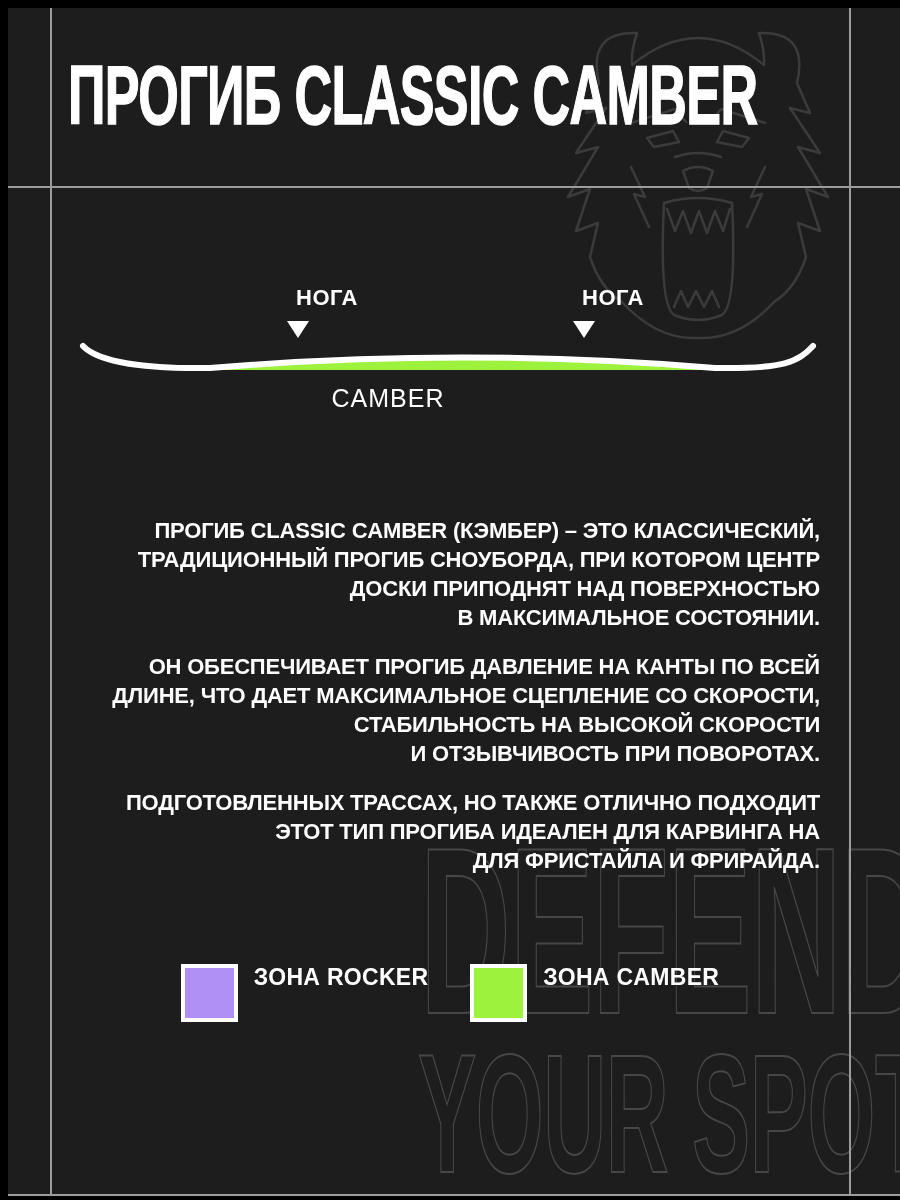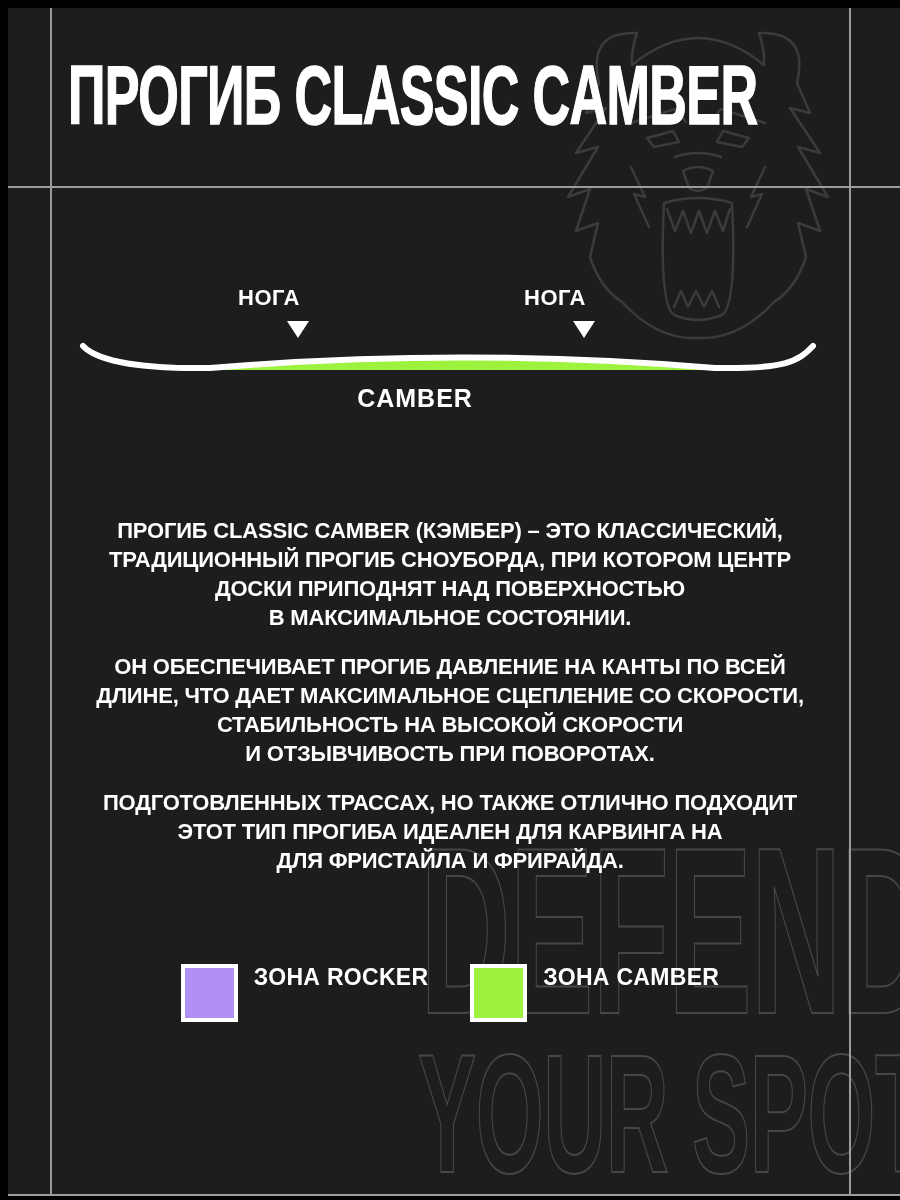--- a/index.html
+++ b/index.html
@@ -23,36 +23,36 @@
   .bear { position:absolute; left:533px; top:5px; width:330px; height:340px; z-index:1; opacity:.9; }
   
   .title {
     position:absolute; left:68px; top:53px; z-index:5;
     font-size:84px; font-weight:700; line-height:1; white-space:nowrap;
     letter-spacing:-1px; -webkit-text-stroke:1.5px #fff;
     transform:scaleX(0.62); transform-origin:left top;
   }
   
   .board-svg { position:absolute; left:50px; top:328px; z-index:5; }
-  .foot { position:absolute; top:285px; width:120px; text-align:left; z-index:5; }
+  .foot { position:absolute; top:285px; width:120px; text-align:right; z-index:5; }
   .foot.f1 { left:238px; } .foot.f2 { left:524px; }
   .foot-label { font-size:22px; font-weight:700; letter-spacing:.5px; }
   .foot-arrow {
     width:0; height:0; margin:10px auto 0;
     border-left:11px solid transparent; border-right:11px solid transparent;
     border-top:17px solid #fff;
   }
   .board-caption {
     position:absolute; left:0; top:384px; width:776px; text-align:center; z-index:5;
-    font-size:25px; font-weight:700; letter-spacing:1px;margin-left:27px;
+    font-size:25px; font-weight:400; letter-spacing:1px;
   }
   
   .copy {
     position:absolute; left:80px; top:516px; width:740px; z-index:5;
-    text-align:center; font-size:22px; font-weight:700; line-height:29px;
+    text-align:right; font-size:22px; font-weight:700; line-height:29px;
     letter-spacing:-0.2px;
   }
   .copy .para { margin-bottom:20px; }
   
   .legend {
     position:absolute; left:0; top:964px; width:900px; z-index:5;
     display:flex; justify-content:center; align-items:center; gap:42px;
   }
   .legend-item { display:flex; gap:16px; }
   .swatch { width:57px; height:58px; border:4px solid #fff; }

